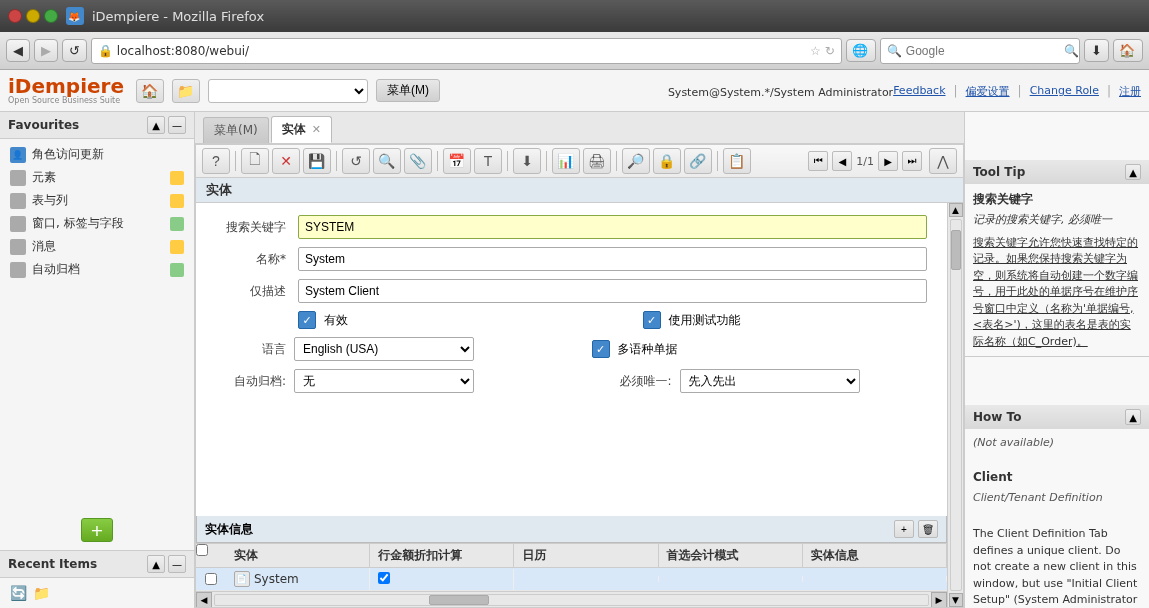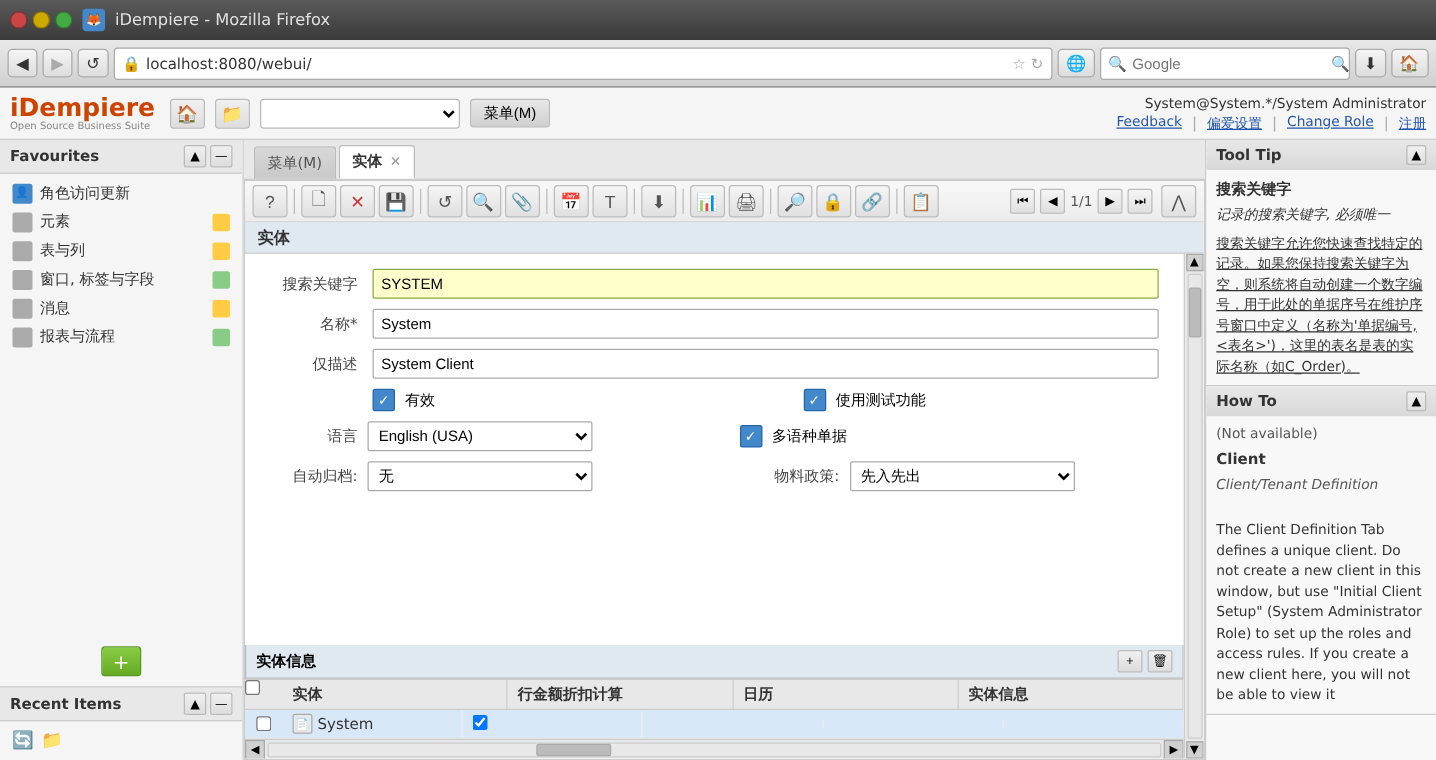--- a/index.html
+++ b/index.html
@@ -43,21 +43,21 @@
       display: flex;
       align-items: center;
       padding: 4px 8px;
       height: 42px;
     }
     #logo { display: flex; align-items: center; gap: 4px; }
     #header-nav { display: flex; align-items: center; gap: 8px; margin-left: 12px; }
     .header-icon-btn { background: linear-gradient(to bottom, #f0f0f0, #ddd); border: 1px solid #bbb; border-radius: 3px; width: 28px; height: 24px; cursor: pointer; display: flex; align-items: center; justify-content: center; font-size: 14px; }
     #org-select { width: 160px; height: 24px; border: 1px solid #bbb; border-radius: 3px; font-size: 12px; background: white; }
     #menu-btn { background: linear-gradient(to bottom, #e8e8e8, #d0d0d0); border: 1px solid #bbb; border-radius: 3px; padding: 2px 10px; cursor: pointer; font-size: 12px; }
-    #header-right { margin-left: auto; display: flex; flex-direction: column; align-items: flex-end; }
+    #header-right { margin-left: auto; display: flex; flex-direction: row; align-items: flex-end; }
     #header-links { display: flex; gap: 8px; margin-top: 2px; }
     .hlink { color: #2255aa; text-decoration: underline; cursor: pointer; font-size: 11px; }
     .hlink-sep { color: #aaa; }
 
     
     #main-layout { display: flex; height: calc(608px - 32px - 38px - 42px); background: #f0f0f0; }
 
     
     #sidebar { width: 195px; background: #f5f5f5; border-right: 1px solid #ccc; display: flex; flex-direction: column; overflow: hidden; }
     #sidebar-header { padding: 4px 8px; background: #e8e8e8; border-bottom: 1px solid #ccc; display: flex; align-items: center; justify-content: space-between; }
@@ -119,26 +119,26 @@
 
     
     #grid-scroll { height: 16px; background: #e8e8e8; border-top: 1px solid #ccc; display: flex; align-items: center; }
     .scroll-arrow { width: 16px; height: 16px; background: #d0d0d0; border: 1px solid #aaa; display: flex; align-items: center; justify-content: center; font-size: 9px; cursor: pointer; }
     .scroll-track { flex: 1; height: 12px; background: #e8e8e8; border: 1px solid #ccc; margin: 2px; border-radius: 2px; position: relative; }
     .scroll-thumb { width: 60px; height: 10px; background: #bbb; border: 1px solid #aaa; border-radius: 2px; position: absolute; left: 30%; top: 0; }
 
     
     #right-panel { width: 185px; background: #f8f8f8; border-left: 1px solid #ccc; display: flex; flex-direction: column; overflow: hidden; }
     .rp-section { border-bottom: 1px solid #ccc; }
-    .rp-header { background: linear-gradient(to bottom, #e8e8e8, #d8d8d8); padding: 4px 8px; display: flex; align-items: center; justify-content: space-between; }
+    .rp-header { background: linear-gradient(to bottom, #e8e8e8, #d8d8d8); padding: 4px 8px; display: flex; align-items: center; justify-content: space-between; margin-top: 48px; }
     .rp-title { font-weight: bold; font-size: 12px; color: #333; }
     .rp-collapse { width: 16px; height: 16px; background: linear-gradient(to bottom, #f0f0f0, #ddd); border: 1px solid #bbb; border-radius: 2px; cursor: pointer; display: flex; align-items: center; justify-content: center; font-size: 10px; }
     .rp-content { padding: 6px 8px; font-size: 11px; color: #333; line-height: 1.5; overflow-y: auto; }
     .rp-heading { font-weight: bold; font-size: 12px; color: #333; margin-bottom: 4px; }
-    .rp-italic { color: #555; margin-bottom: 2px; }
+    .rp-italic { font-style: italic; color: #555; margin-bottom: 16px; }
 
     
     #vert-scroll { width: 16px; background: #e8e8e8; border-left: 1px solid #ccc; display: flex; flex-direction: column; align-items: center; }
     .vs-arrow { width: 14px; height: 14px; background: #d0d0d0; border: 1px solid #aaa; display: flex; align-items: center; justify-content: center; font-size: 9px; cursor: pointer; }
     .vs-track { flex: 1; width: 12px; background: #e8e8e8; border: 1px solid #ccc; margin: 2px; border-radius: 2px; position: relative; }
     .vs-thumb { width: 10px; height: 40px; background: #bbb; border: 1px solid #aaa; border-radius: 2px; position: absolute; top: 10px; left: 0; }
 
     
     #form-scroll-wrapper { display: flex; flex: 1; overflow: hidden; }
     #form-main { flex: 1; display: flex; flex-direction: column; overflow: hidden; }
@@ -235,21 +235,21 @@
         <span>窗口, 标签与字段</span>
         <div class="si-badge" style="background:#88cc88;"></div>
       </div>
       <div class="sidebar-item">
         <div class="si-icon" style="background:#aaa;"></div>
         <span>消息</span>
         <div class="si-badge"></div>
       </div>
       <div class="sidebar-item">
         <div class="si-icon" style="background:#aaa;"></div>
-        <span>报表与流程</span>
+        <span>自动归档</span>
         <div class="si-badge" style="background:#88cc88;"></div>
       </div>
     </div>
     <div style="display:flex; justify-content:center; padding:4px;">
       <div id="sidebar-add-btn">+</div>
     </div>
     <div id="recent-header">
       <span style="font-weight:bold;font-size:12px;color:#333;">Recent Items</span>
       <div style="display:flex;gap:3px;">
         <div class="sidebar-ctrl">▲</div>
@@ -355,21 +355,21 @@
               </div>
             </div>
             <div class="form-row-double" style="margin-bottom:8px;">
               <div class="form-half">
                 <label class="form-label">自动归档:</label>
                 <select class="form-select">
                   <option>无</option>
                 </select>
               </div>
               <div class="form-half" style="margin-left:20px;">
-                <label class="form-label" style="width:80px;">物料政策:</label>
+                <label class="form-label" style="width:80px;">必须唯一:</label>
                 <select class="form-select">
                   <option>先入先出</option>
                 </select>
               </div>
             </div>
           </div>
 
           <div id="section-info">
             <span>实体信息</span>
             <div class="section-tools">
@@ -379,20 +379,21 @@
           </div>
 
           <div id="grid-area">
             <div id="grid-header">
               <div class="gh-check">
                 <input type="checkbox" style="width: 12px; height: 12px;">
               </div>
               <div class="gh-cell">实体</div>
               <div class="gh-cell">行金额折扣计算</div>
               <div class="gh-cell">日历</div>
+              <div class="gh-cell">首选会计模式</div>
               <div class="gh-cell">实体信息</div>
             </div>
             <div id="grid-body">
               <div class="grid-row selected">
                 <div class="gc-check">
                   <input type="checkbox" style="width: 12px; height: 12px;">
                 </div>
                 <div class="gc-cell" style="display:flex;align-items:center;gap:4px;">
                   <div class="gc-icon">📄</div>
                   <span>System</span>

